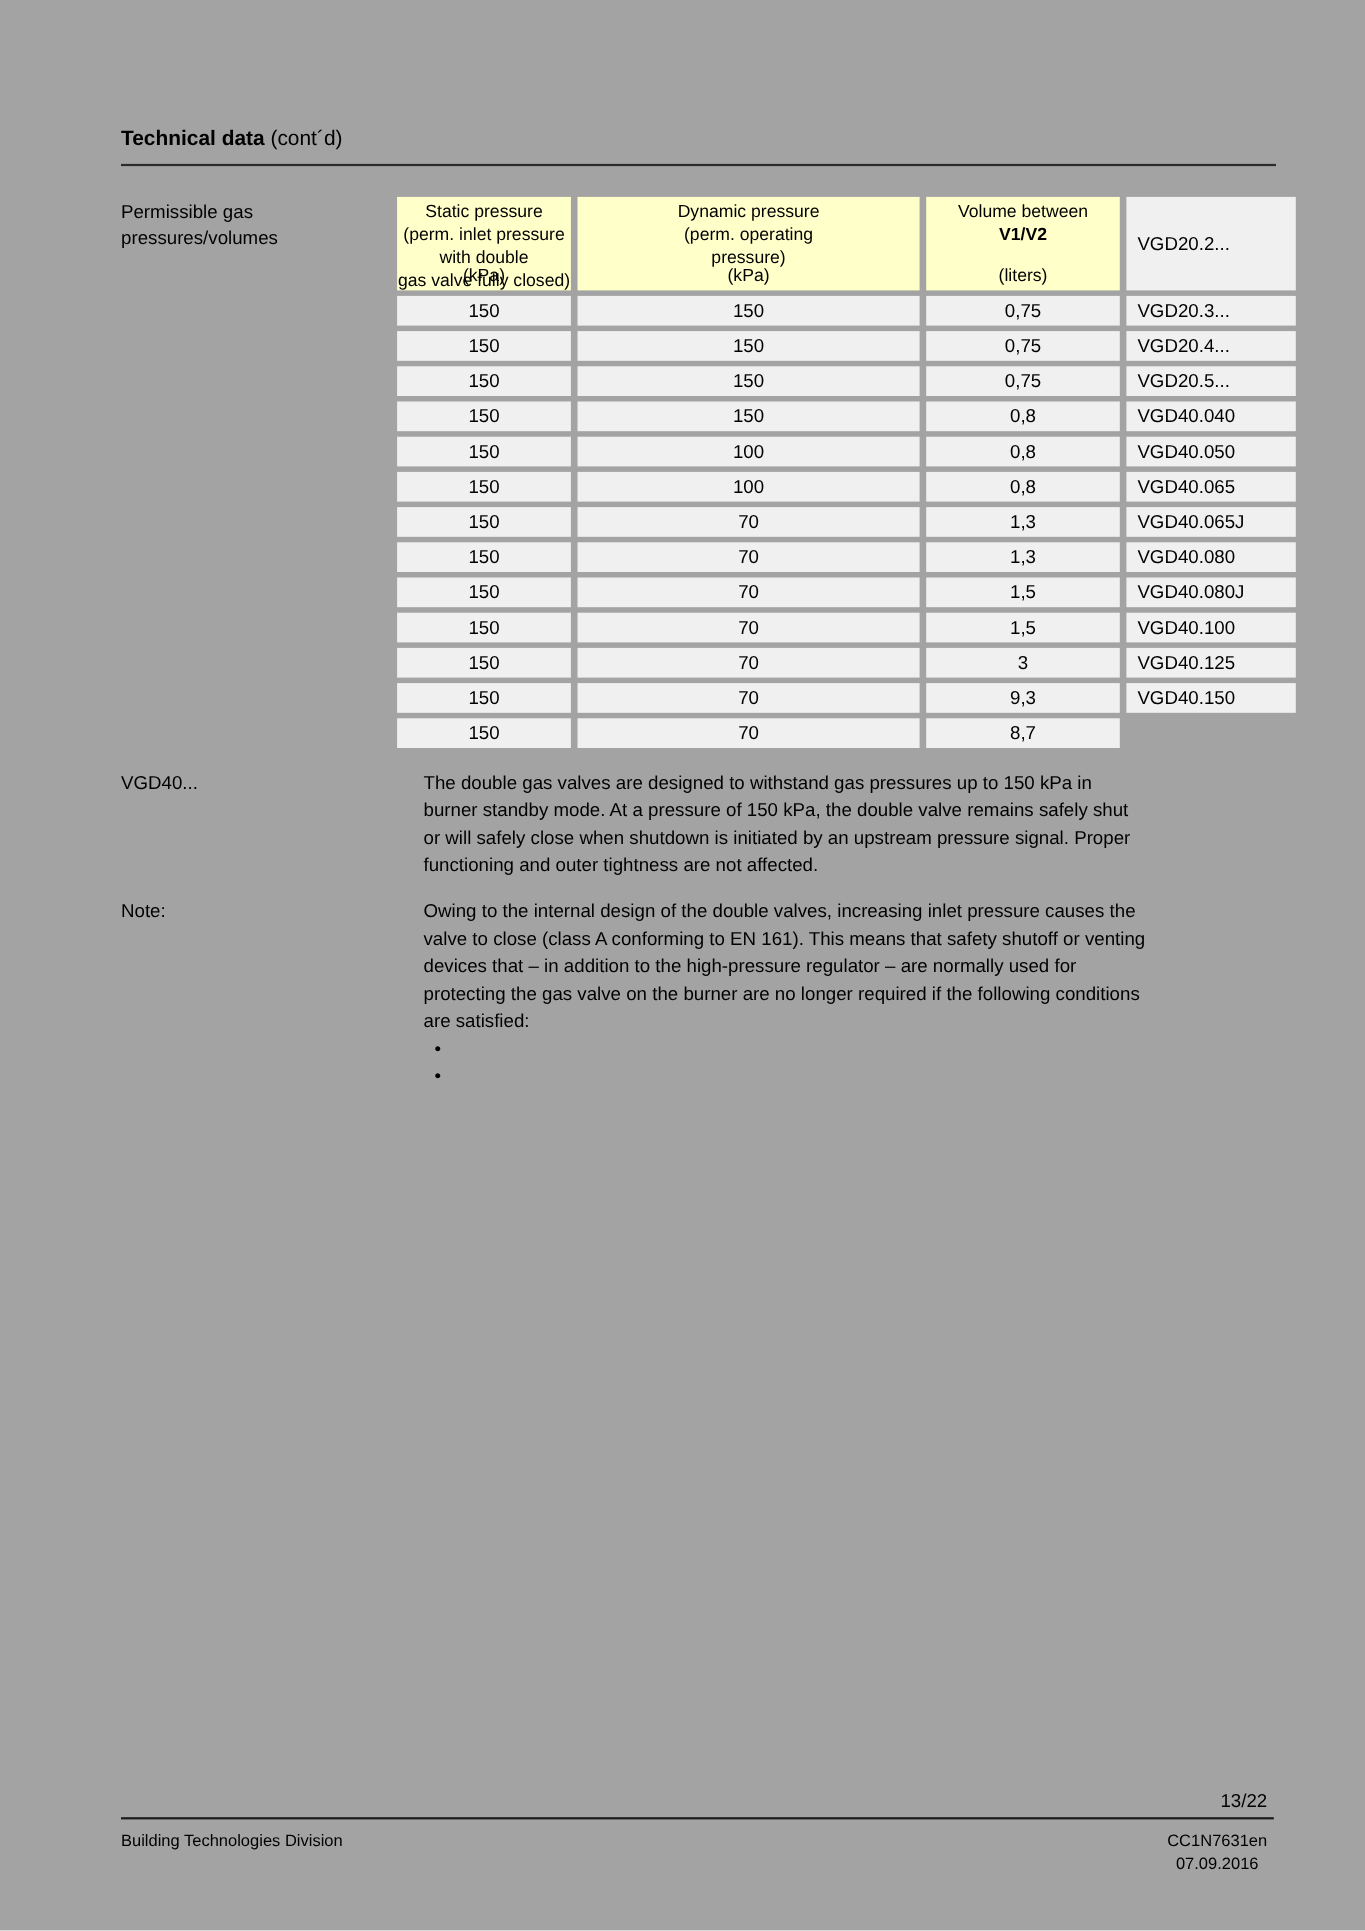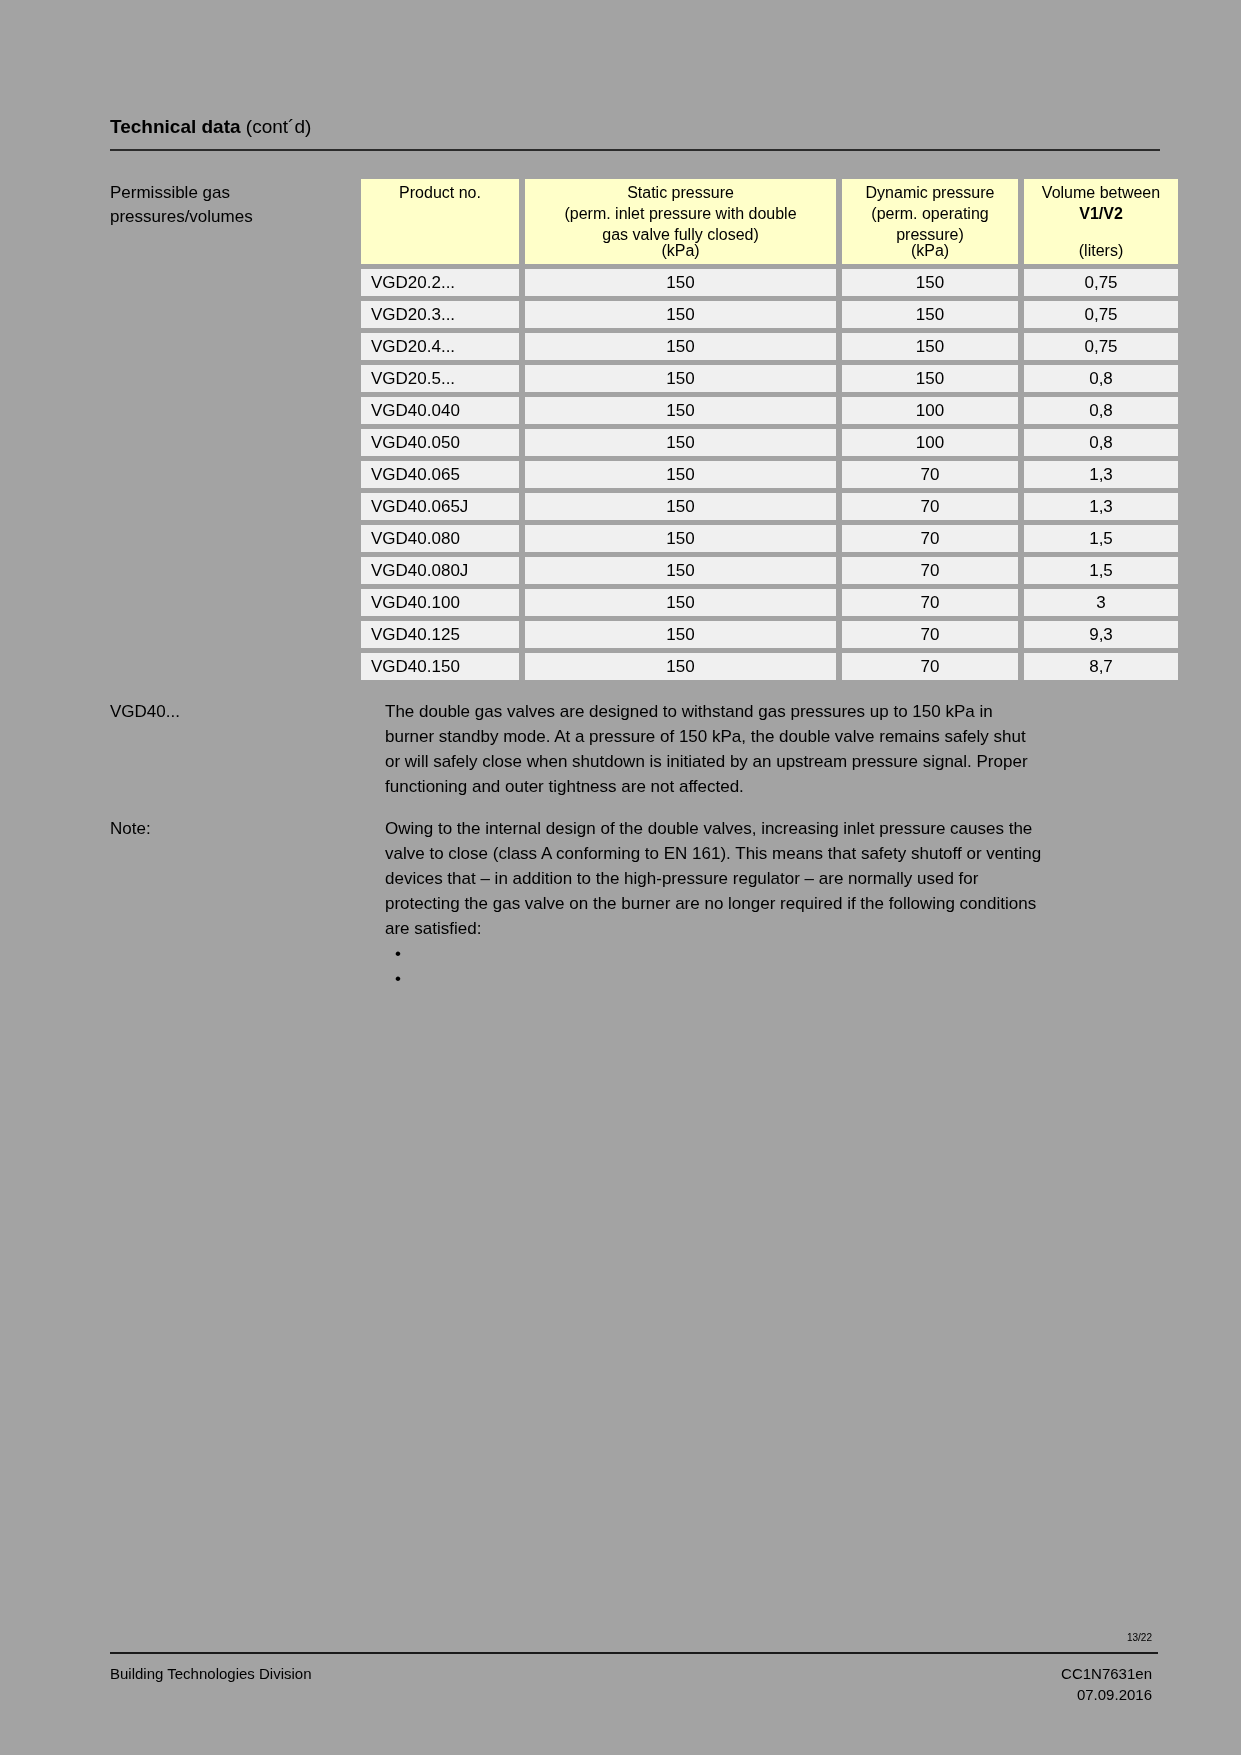--- a/index.html
+++ b/index.html
@@ -119,57 +119,54 @@
     font-size: 17px;
     line-height: 25px;
     white-space: pre-line;
   }
 
   
   .page-num {
     position: absolute;
     right: 89px;
     top: 1628px;
-    font-size: 10px;
+    font-size: 17px;
     line-height: 20px;
     text-align: center;
   }
   .footer-left {
     position: absolute;
     left: 110px;
     top: 1663px;
     font-size: 15px;
     line-height: 21px;
   }
   .footer-right {
     position: absolute;
     right: 89px;
     top: 1663px;
     font-size: 15px;
     line-height: 21px;
-    text-align: right;
+    text-align: center;
   }
 </style>
 </head>
 <body>
 
 <div class="page">
 
   <div class="title">
     <span class="b">Technical data</span><span> (cont´d)</span>
   </div>
   <div class="rule rule-top"></div>
 
   <div class="side-label label-permissible">Permissible gas
 pressures/volumes</div>
 
   <div class="dtable">
-    <div class="th">
-      <div>Product no.</div>
-    </div>
     <div class="th">
       <div>Static pressure</div>
       <div>(perm. inlet pressure with double</div>
       <div>gas valve fully closed)</div>
       <div class="th-unit">(kPa)</div>
     </div>
     <div class="th">
       <div>Dynamic pressure</div>
       <div>(perm. operating</div>
       <div>pressure)</div>

